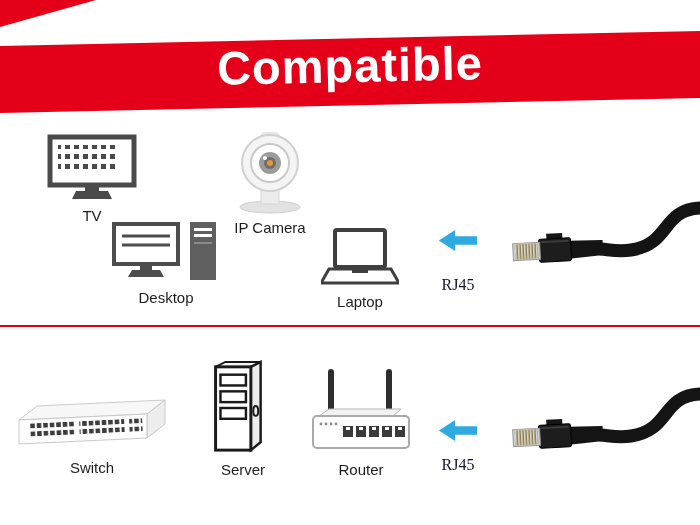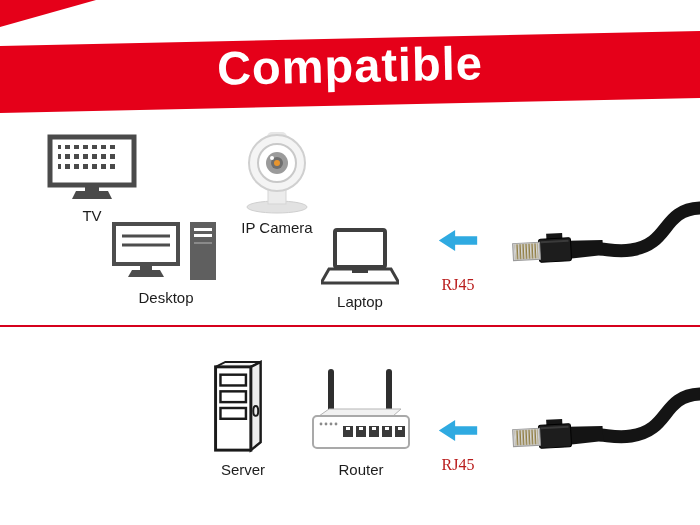--- a/index.html
+++ b/index.html
@@ -8,32 +8,32 @@
   
   .banner-shape{position:absolute;left:0;top:0;width:700px;height:120px;display:block;}
   .banner-title{position:absolute;left:0;top:38px;width:700px;text-align:center;
       color:#ffffff;font-size:47px;font-weight:bold;letter-spacing:1px;
       transform:rotate(-1.2deg);font-family:"Liberation Sans",sans-serif;}
   
   .device{position:absolute;display:flex;flex-direction:column;align-items:center;}
   .device svg{display:block;}
   .device-label{margin-top:5px;font-size:15px;color:#1c1c1c;white-space:nowrap;}
   .tv{left:44px;top:134px;width:96px;text-align:center;}
-  .ipcam{left:231px;top:130px;width:92px;}
+  .ipcam{left:224px;top:130px;width:92px;}
   .desktop{left:110px;top:222px;width:112px;}
   .laptop{left:320px;top:228px;width:80px;}
   .switch{left:16px;top:392px;width:152px;}
   .server{left:210px;top:360px;width:66px;}
   .router{left:308px;top:364px;width:106px;}
   
   .arrow{position:absolute;width:40px;height:23px;}
   .arrow-top{left:438px;top:229px;}
   .arrow-bottom{left:438px;top:419px;}
   .rj45-label{position:absolute;width:70px;text-align:center;
-      font-family:"Liberation Serif",serif;font-size:16px;color:#b91c1c;}
+      font-family:"Liberation Serif",serif;font-size:16px;color:#0f172a;}
   .rj45-top{left:423px;top:276px;}
   .rj45-bottom{left:423px;top:456px;}
   
   .cable{position:absolute;width:197px;height:106px;}
   .cable-top{left:503px;top:192px;}
   .cable-bottom{left:503px;top:378px;}
   
   .divider{position:absolute;left:0;top:325px;width:700px;height:2px;background:#d6001c;}
   .hidden-defs{position:absolute;width:0;height:0;}
 </style>
@@ -124,20 +124,36 @@
       <rect x="44" y="41" width="16" height="7" fill="#161616"></rect>
       <rect x="36" y="46" width="32" height="23" rx="2" fill="#1d1d1d" stroke="#000000"></rect>
       <rect x="38" y="48" width="28" height="2" fill="#3a3a3a"></rect>
       <rect x="10" y="49" width="27" height="17" fill="#cfcfcf" stroke="#9a9a9a"></rect>
       <rect x="12" y="50" width="23" height="15" fill="url(#pins)"></rect>
     </g>
   </svg>
 
   <div class="divider"></div>
 
+  <div class="device switch">
+    <svg width="150" height="62" viewBox="0 0 150 62">
+      <polygon points="2,28 20,14 148,8 130,22" fill="#f7f7f7" stroke="#cccccc"></polygon>
+      <polygon points="130,22 148,8 148,32 130,46" fill="#ededed" stroke="#c9c9c9"></polygon>
+      <polygon points="2,28 130,22 130,46 2,52" fill="#fdfdfd" stroke="#c9c9c9"></polygon>
+      <g transform="rotate(-2.7 2 28)">
+        <rect x="12" y="32" width="45" height="5" fill="url(#ports)"></rect>
+        <rect x="62" y="32" width="45" height="5" fill="url(#ports)"></rect>
+        <rect x="112" y="32" width="13" height="5" fill="url(#ports)"></rect>
+        <rect x="12" y="40" width="45" height="5" fill="url(#ports)"></rect>
+        <rect x="62" y="40" width="45" height="5" fill="url(#ports)"></rect>
+        <rect x="112" y="40" width="13" height="5" fill="url(#ports)"></rect>
+      </g>
+    </svg>
+    <div class="device-label">Switch</div>
+  </div>
 
   <div class="device server">
     <svg width="64" height="96" viewBox="0 0 64 98">
       <polygon points="4,7 14,2 50,2 40,7" fill="#f5f5f5" stroke="#1a1a1a" stroke-width="2"></polygon>
       <polygon points="40,7 50,2 50,84 40,92" fill="#ececec" stroke="#1a1a1a" stroke-width="2.5"></polygon>
       <rect x="4" y="7" width="36" height="85" fill="#ffffff" stroke="#1a1a1a" stroke-width="3"></rect>
       <rect x="9" y="15" width="26" height="11" fill="#ffffff" stroke="#1a1a1a" stroke-width="2.5"></rect>
       <rect x="9" y="32" width="26" height="11" fill="#ffffff" stroke="#1a1a1a" stroke-width="2.5"></rect>
       <rect x="9" y="49" width="26" height="11" fill="#ffffff" stroke="#1a1a1a" stroke-width="2.5"></rect>
       <ellipse cx="45" cy="52" rx="2.5" ry="5" fill="none" stroke="#1a1a1a" stroke-width="2"></ellipse>

